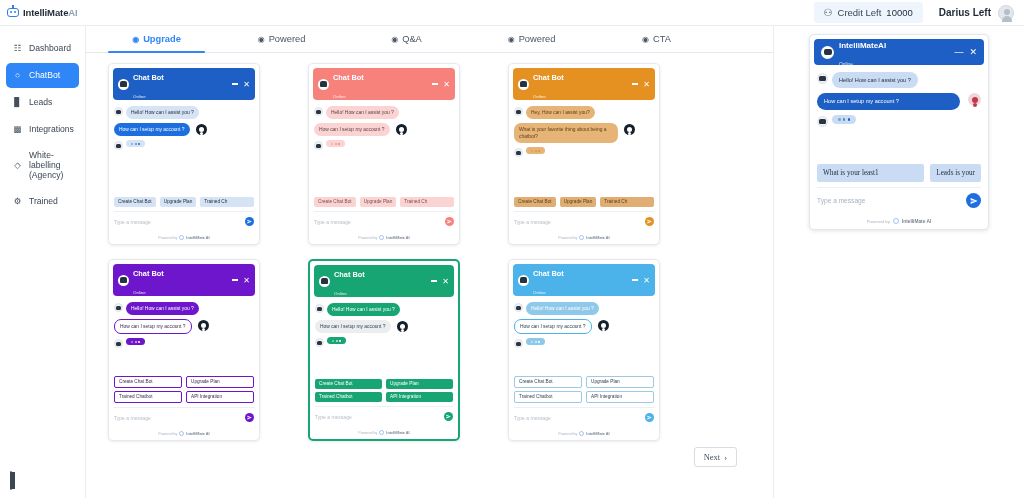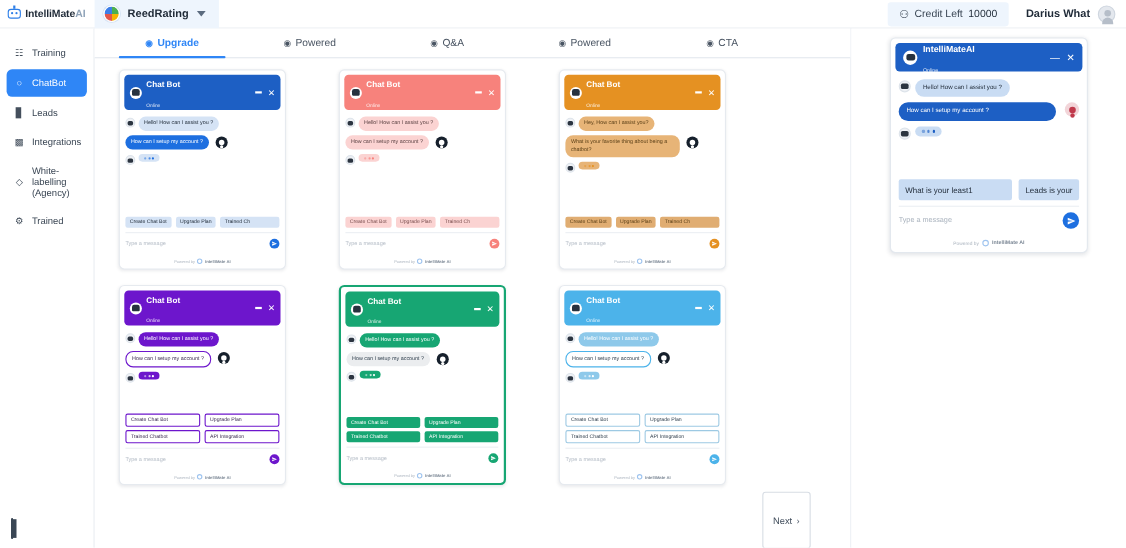--- a/index.html
+++ b/index.html
@@ -92,21 +92,21 @@
 
   .c-input { margin:0 5px; border-top:1px solid #eceff3; display:flex; align-items:center; height:20px; gap:4px;}
   .c-input .ph { font-size:5px; color:#b4bcc6; flex:1; }
   .send { width:9px;height:9px;border-radius:50%;display:flex;align-items:center;justify-content:center;flex:0 0 9px;}
   .send svg{width:5px;height:5px;}
   .c-foot { height:13px; display:flex; align-items:center; justify-content:center; gap:2px; font-size:3.6px; color:#aab3be;}
   .foot-dot { width:5px;height:5px;border-radius:50%;border:1px solid #9fc4ef; }
   .foot-brand { font-weight:700; color:#7b8795; font-size:3.8px;}
 
   .next-wrap { display:flex; justify-content:flex-end; padding:6px 18px 0 0; }
-  .next-btn { font-size:8.5px; color:#414d5c; border:1px solid #d7dde4; background:#fff; border-radius:3px; padding:20px 9px; display:flex; align-items:center; gap:4px; cursor:pointer;}
+  .next-btn { font-size:8.5px; color:#414d5c; border:1px solid #d7dde4; background:#fff; border-radius:3px; padding:4px 9px; display:flex; align-items:center; gap:4px; cursor:pointer;font-family:Liberation Serif, serif;}
 
   
   .preview-col { width:250px; flex:0 0 250px; background:#fff; padding:8px 10px 0 10px; }
   .preview-title { text-align:center; font-size:9.5px; color:#2b3440; margin-bottom:7px; }
   .pv-card { width:180px; margin:0 auto; background:#fff; border:1px solid #e3e8ee; border-radius:5px; box-shadow:0 1px 4px rgba(20,35,60,.12); overflow:hidden; display:flex; flex-direction:column; height:196px;}
   .pv-head { background:#1d5fc4; height:26px; margin:4px 4px 0 4px; border-radius:4px; display:flex; align-items:center; gap:5px; padding:0 7px; color:#fff;}
   .pv-avatar { width:13px;height:13px;border-radius:50%;background:#fff;display:flex;align-items:center;justify-content:center;}
   .pv-avatar .bot{width:8px;height:6px;border-radius:2px;background:#27323f;}
   .pv-title{font-size:8px;font-weight:700;line-height:1.1;}
   .pv-sub{font-size:4.8px;opacity:.85;}
@@ -116,21 +116,21 @@
   .pv-mav{width:11px;height:11px;border-radius:50%;background:#eef1f5;border:.8px solid #dde3ea;display:flex;align-items:center;justify-content:center;flex:0 0 11px;margin-top:1px;}
   .pv-mav .bot{width:7px;height:5px;border-radius:1.5px;background:#2b3440;}
   .pv-bubble{font-size:5.6px;line-height:1.5;padding:4px 7px;border-radius:9px;}
   .pv-bot-bubble{background:#c9dcf3;color:#1f2a37;}
   .pv-user-bubble{background:#1d5fc4;color:#fff;flex:1;}
   .pv-uav{width:13px;height:13px;border-radius:50%;background:#f2d5d9;display:flex;align-items:center;justify-content:center;flex:0 0 13px;margin-left:4px;}
   .pv-uav .p{width:6px;height:6px;border-radius:50%;background:#c0394b;box-shadow:0 5px 0 -1px #c0394b;}
   .pv-dots{background:#c9dcf3;padding:3.5px 6px;border-radius:8px;display:flex;gap:2.2px;align-items:center;}
   .pv-dots i{width:2.6px;height:2.6px;border-radius:50%;background:#1d5fc4;display:block;}
   .pv-dots i:nth-child(1){opacity:.45;} .pv-dots i:nth-child(2){opacity:.7;}
-  .pv-quick{display:flex;gap:6px;padding:0 7px 5px 7px;}
+  .pv-quick{display:flex;gap:6px;padding:0 7px 5px 7px;font-family:Liberation Serif, serif;}
   .pv-chip{background:#c9dcf3;color:#1f2a37;font-size:7.2px;padding:5px 6px;border-radius:2px;white-space:nowrap;overflow:hidden;}
   .pv-chip.one{flex:1;}
   .pv-input{margin:0 7px;border-top:1px solid #eceff3;height:26px;display:flex;align-items:center;gap:6px;}
   .pv-ph{font-size:6.6px;color:#aab3be;flex:1;}
   .pv-send{width:15px;height:15px;border-radius:50%;background:#1d6fe0;display:flex;align-items:center;justify-content:center;flex:0 0 15px;}
   .pv-send svg{width:8px;height:8px;}
   .pv-foot{height:16px;display:flex;align-items:center;justify-content:center;gap:3px;font-size:4.4px;color:#aab3be;}
   .pv-foot-dot{width:6px;height:6px;border-radius:50%;border:1.2px solid #9fc4ef;}
   .pv-foot-brand{font-weight:700;color:#7b8795;font-size:4.8px;}
 </style>
@@ -142,43 +142,38 @@
   <div class="topbar">
     <div class="brand">
       <span class="brand-logo">
         <span class="ant"></span>
           <span class="head"></span>
           <span class="eye l"></span>
           <span class="eye r"></span>
       </span>
       <span class="brand-name"><span>IntelliMate</span><span class="ai">AI</span></span>
     </div>
-    <div class="workspace">
-      <span class="ws-avatar"></span>
-      <span class="ws-name">ReedRating</span>
-      <span class="chev"></span>
-    </div>
     <div class="topbar-spacer"></div>
     <div class="credit">
       <span class="credit-icon">⚇</span>
       <span class="credit-label">Credit Left</span>
       <span class="credit-value">10000</span>
     </div>
     <div class="user">
-      <span class="user-name">Darius What</span>
+      <span class="user-name">Darius Left</span>
       <span class="user-avatar"></span>
     </div>
   </div>
 
   <div class="body">
 
     <div class="sidebar">
       <div class="nav-item">
         <span class="nav-ico">☷</span>
-        <span class="nav-label">Training</span>
+        <span class="nav-label">Dashboard</span>
       </div>
       <div class="nav-item active">
         <span class="nav-ico">○</span>
         <span class="nav-label">ChatBot</span>
       </div>
       <div class="nav-item">
         <span class="nav-ico">▊</span>
         <span class="nav-label">Leads</span>
       </div>
       <div class="nav-item">

